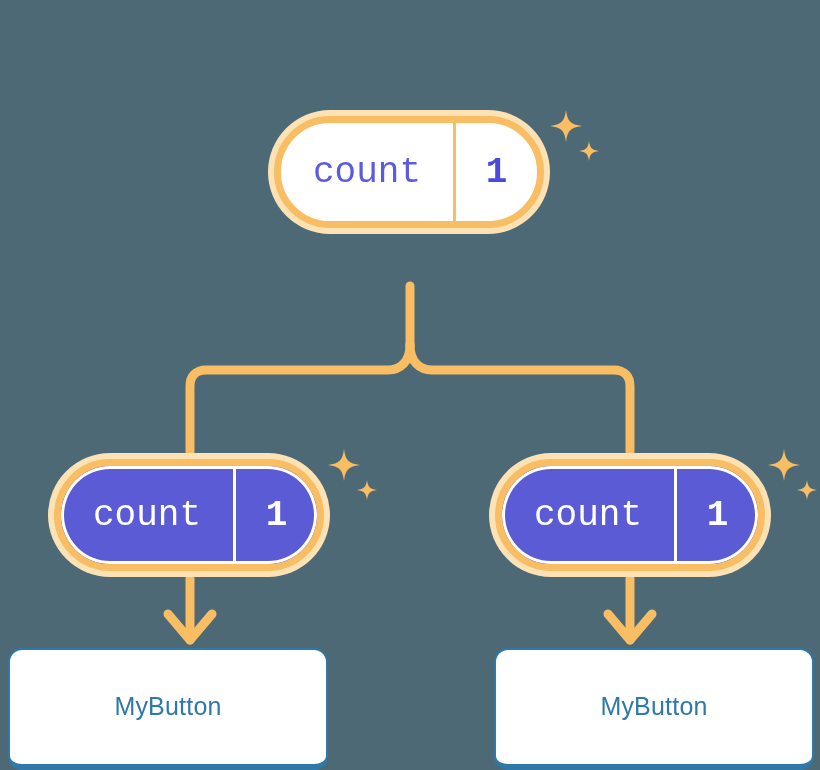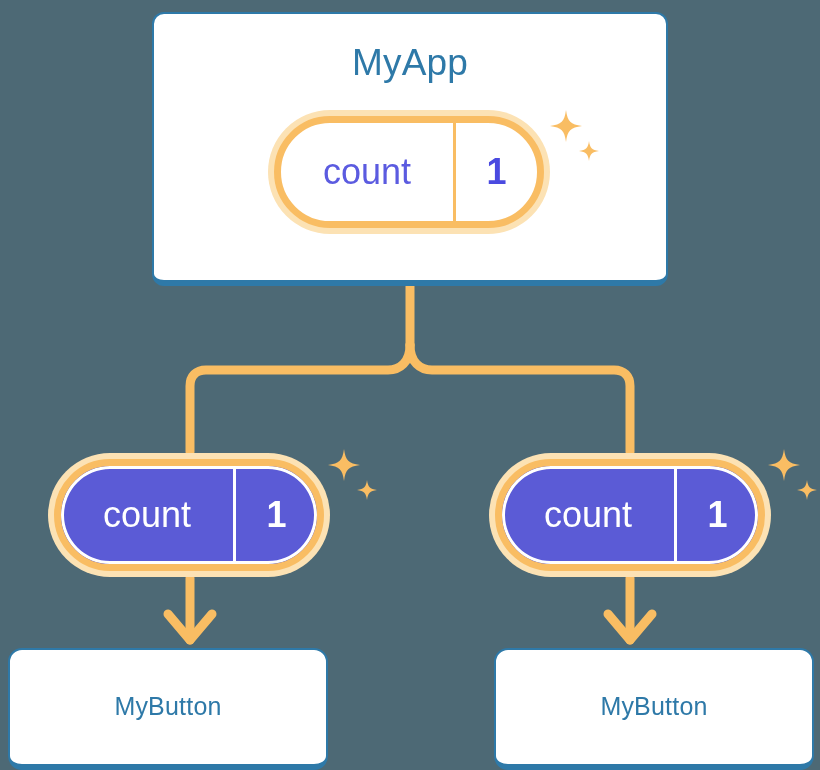--- a/index.html
+++ b/index.html
@@ -82,20 +82,21 @@
     white-space: nowrap;
   }
 
   
   .pill-wrap {
     position: absolute;
     box-sizing: border-box;
     background: #fce2b4;
     border-radius: 999px;
     padding: 6px;
+    font-family: Liberation Mono, monospace;
   }
   .pill {
     position: relative;
     width: 100%;
     height: 100%;
     box-sizing: border-box;
     border: 7px solid #f9b котор;
     border-radius: 999px;
     display: flex;
     align-items: stretch;
@@ -189,23 +190,20 @@
                L630,452"></path>
 
       <path d="M190,578 L190,640"></path>
       <path d="M630,578 L630,640"></path>
 
       <path d="M168,614 L190,640 L212,614"></path>
       <path d="M608,614 L630,640 L652,614"></path>
     </g>
   </svg>
 
-  <div class="card" id="app-card">
-    <div class="app-title">MyApp</div>
-  </div>
 
   <div class="pill-wrap" id="pill-app">
     <div class="pill">
       <div class="pill-name">count</div>
       <div class="pill-value">1</div>
     </div>
   </div>
 
   <svg class="sparkles" id="sparkle-app" width="72" height="72" viewBox="0 0 72 72" xmlns="http://www.w3.org/2000/svg">
     <path d="M26,6 C27.6,17.5 30.5,20.4 42,22 C30.5,23.6 27.6,26.5 26,38 C24.4,26.5 21.5,23.6 10,22 C21.5,20.4 24.4,17.5 26,6 Z" fill="#f9bd63"></path>

